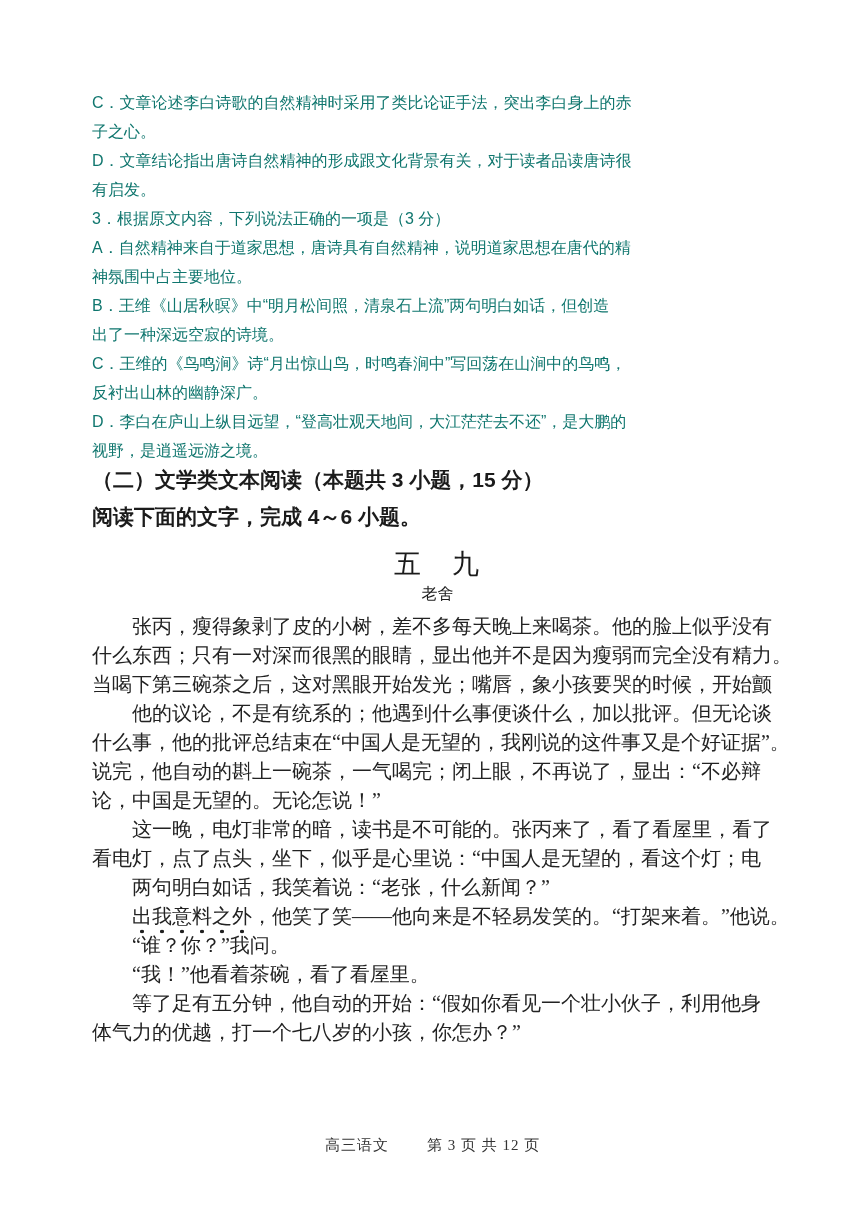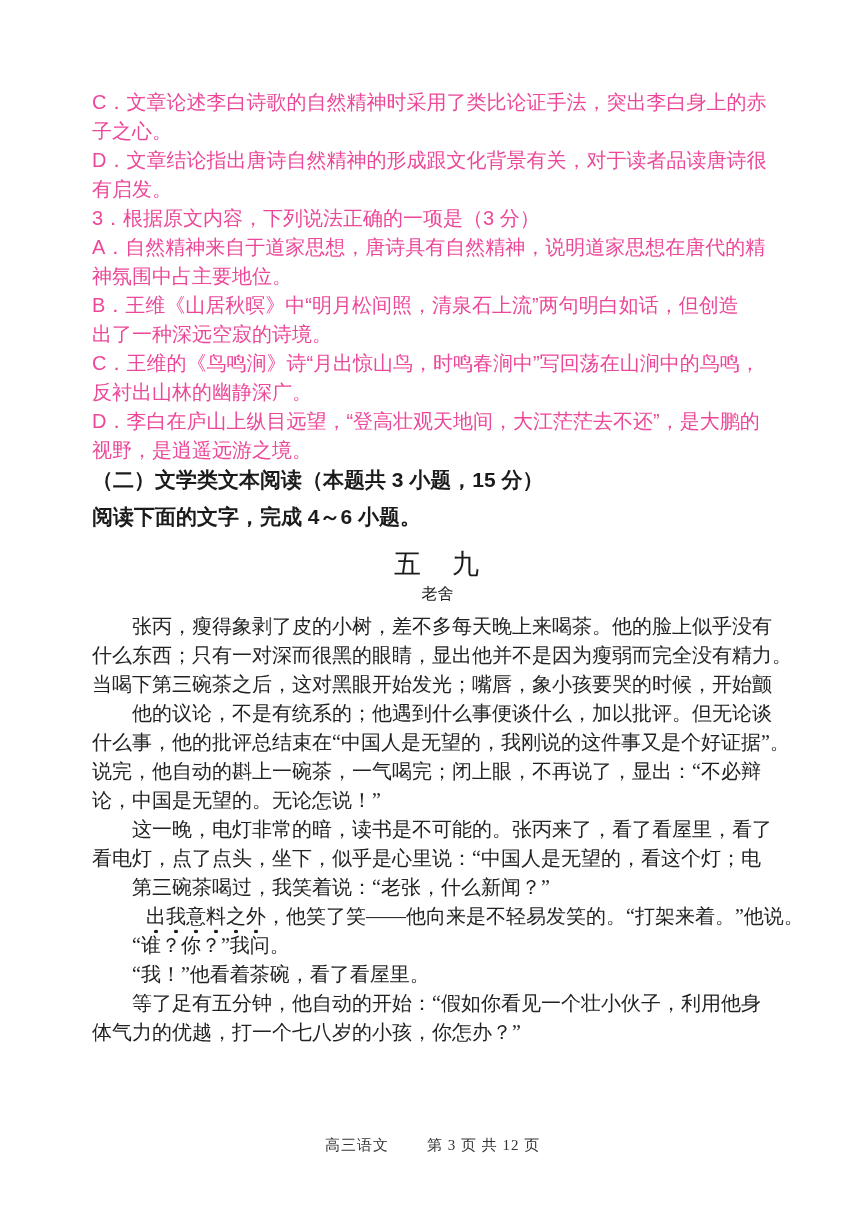--- a/index.html
+++ b/index.html
@@ -12,23 +12,23 @@
     width: 865px;
     height: 1224px;
     background: #ffffff;
     overflow: hidden;
     color: #1b1b1b;
     box-sizing: border-box;
     padding: 88px 82px 0 92px;
   }
   .qblock {
     font-family: "Liberation Sans", sans-serif;
-    font-size: 20px;
+    font-size: 16px;
     line-height: 29px;
-    color: #ec4899;
+    color: #0f766e;
   }
   .line {
     white-space: nowrap;
   }
   .section-head {
     font-family: "Liberation Sans", sans-serif;
     font-weight: bold;
     font-size: 21px;
     line-height: 30px;
     white-space: nowrap;
@@ -65,21 +65,20 @@
   }
   .indent {
     text-indent: 2em;
   }
   .emph {
     background-image: radial-gradient(circle, #222222 1.7px, rgba(0,0,0,0) 2.1px);
     background-size: 1em 7px;
     background-repeat: repeat-x;
     background-position: left bottom;
     padding-bottom: 8px;
-    margin-left: 14px;
   }
   .footer {
     position: absolute;
     left: 0;
     right: 0;
     top: 1136px;
     text-align: center;
     font-family: "Liberation Serif", serif;
     font-size: 15px;
     color: #333333;
@@ -123,21 +122,21 @@
     <div class="line">当喝下第三碗茶之后，这对黑眼开始发光；嘴唇，象小孩要哭的时候，开始颤</div>
 
     <div class="line indent">他的议论，不是有统系的；他遇到什么事便谈什么，加以批评。但无论谈</div>
     <div class="line">什么事，他的批评总结束在“中国人是无望的，我刚说的这件事又是个好证据”。</div>
     <div class="line">说完，他自动的斟上一碗茶，一气喝完；闭上眼，不再说了，显出：“不必辩</div>
     <div class="line">论，中国是无望的。无论怎说！”</div>
 
     <div class="line indent">这一晚，电灯非常的暗，读书是不可能的。张丙来了，看了看屋里，看了</div>
     <div class="line">看电灯，点了点头，坐下，似乎是心里说：“中国人是无望的，看这个灯；电</div>
 
-    <div class="line indent">第三碗茶喝过，我笑着说：“老张，什么新闻？”</div>
+    <div class="line indent">两句明白如话，我笑着说：“老张，什么新闻？”</div>
 
     <div class="line indent">
       <span class="emph">出我意料之外</span><span>，他笑了笑——他向来是不轻易发笑的。“打架来着。”他说。</span>
     </div>
 
     <div class="line indent">“谁？你？”我问。</div>
     <div class="line indent">“我！”他看着茶碗，看了看屋里。</div>
 
     <div class="line indent">等了足有五分钟，他自动的开始：“假如你看见一个壮小伙子，利用他身</div>
     <div class="line">体气力的优越，打一个七八岁的小孩，你怎办？”</div>

